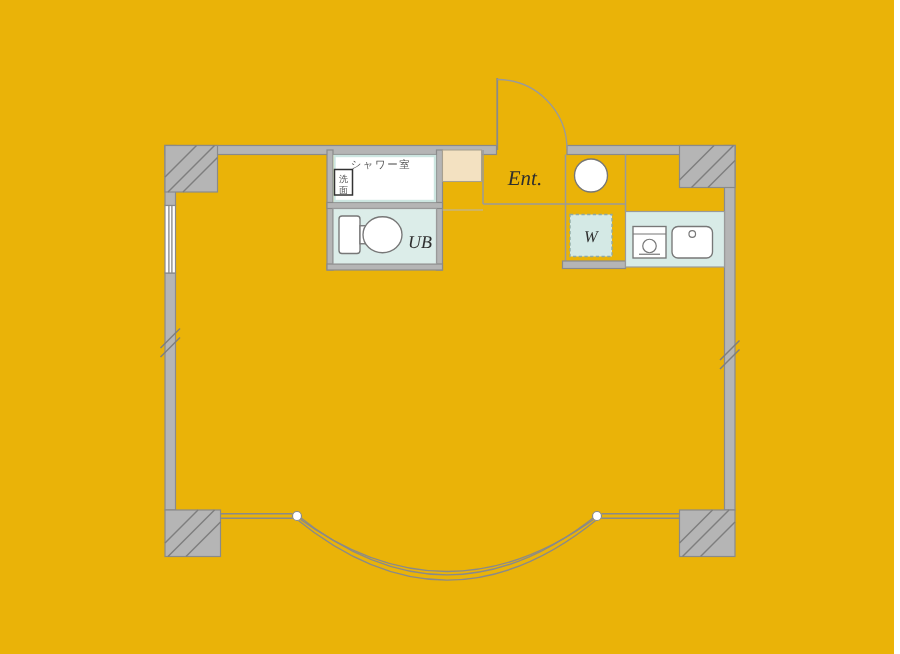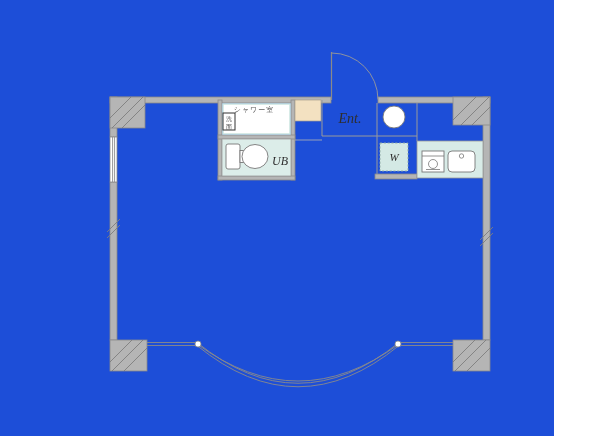--- a/index.html
+++ b/index.html
@@ -1,16 +1,16 @@
 <!DOCTYPE html>
 <html><head>
 <meta charset="utf-8">
 <style>
   html,body{margin:0;padding:0;background:#ffffff;}
-  .stage{position:relative;width:554px;height:436px;background:#1d4ed8;overflow:hidden;}
+  .stage{position:relative;width:596px;height:436px;background:#eab308;overflow:hidden;}
   svg{position:absolute;left:0;top:0;}
   .wall{fill:#b5b5b5;stroke:#8a8a8a;stroke-width:.8;}
   .hatch{stroke:#7e7e7e;stroke-width:.9;fill:none;}
   .pline{stroke:#9a9a9a;stroke-width:1;fill:none;}
   .thinline{stroke:#b5b5b5;stroke-width:.8;fill:none;}
   .win{stroke:#8a8a8a;stroke-width:.9;fill:none;}
   .winjoint{fill:#ffffff;stroke:#8a8a8a;stroke-width:.8;}
   .fix{fill:#ffffff;stroke:#777777;stroke-width:.9;}
   .fixline{stroke:#777777;stroke-width:.8;fill:none;}
   .door{stroke:#8a8a8a;stroke-width:1.2;fill:none;}

